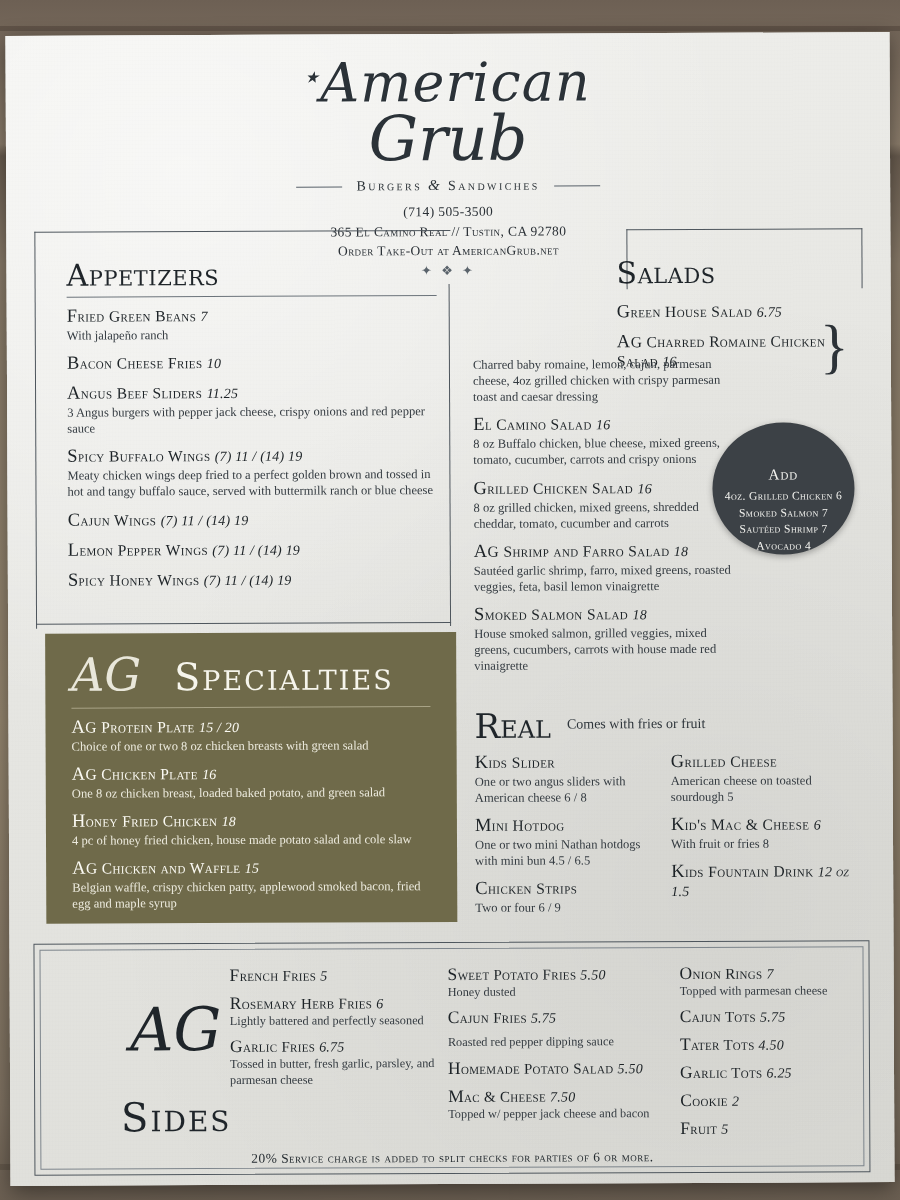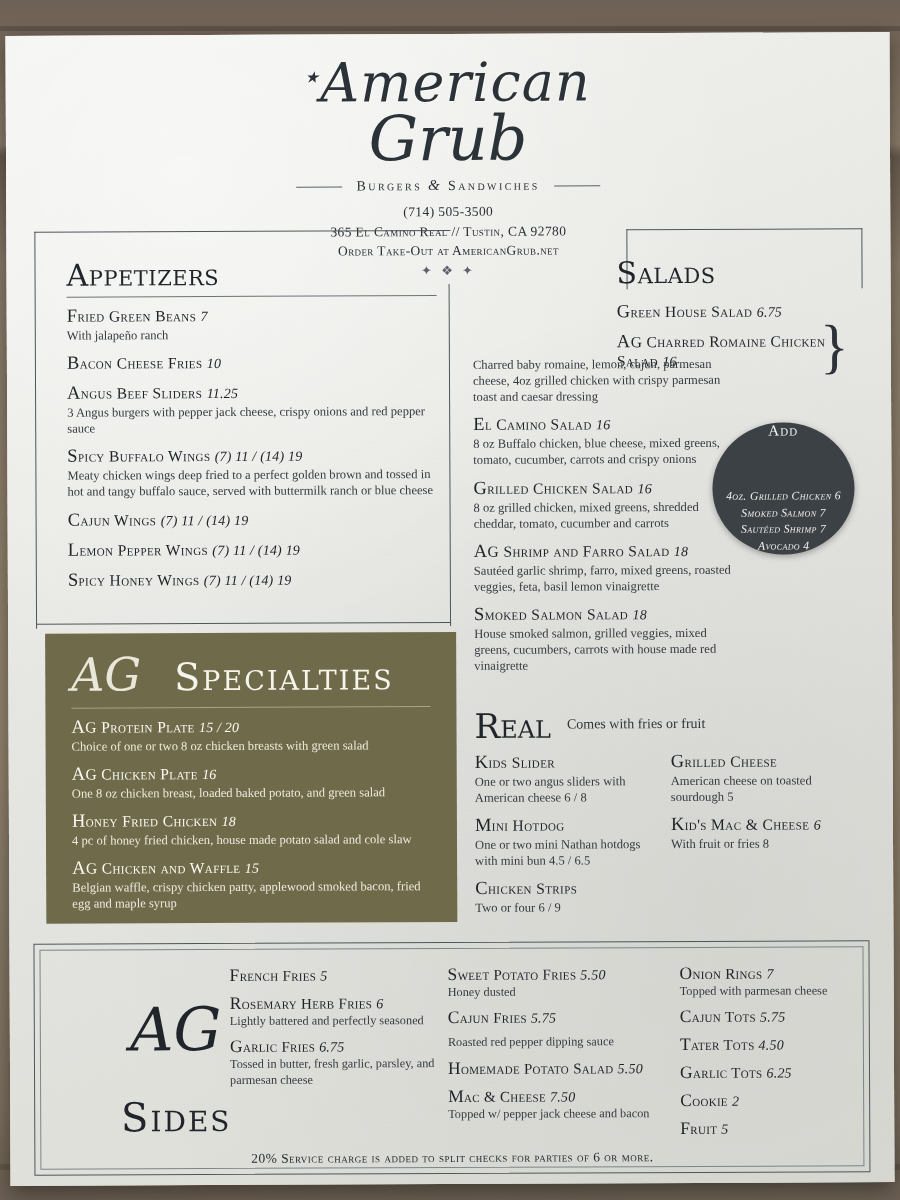--- a/index.html
+++ b/index.html
@@ -90,25 +90,25 @@
   }
   .spec .hr{background:#a9a487;}
   .spec .name{color:#fbfaf3;}
   .spec .desc{color:#eceadd;}
 
   
   .addwrap{position:absolute;left:705px;top:390px;width:142px;height:132px;}
   .bubble{
     width:142px;height:132px;border-radius:50%;
     background:#3c4146;color:#f3f3ef;text-align:center;
-    display:flex;flex-direction:column;justify-content:space-between;
+    display:flex;flex-direction:column;justify-content:flex-end;
     box-shadow:0 2px 6px rgba(0,0,0,.3);
   }
   .bubble .t{font-variant:small-caps;font-size:15px;letter-spacing:1px;margin-bottom:5px;}
-  .bubble .l{font-variant:small-caps;font-size:11.6px;letter-spacing:.4px;line-height:1.42;font-style:italic;}
+  .bubble .l{font-variant:small-caps;font-size:11.6px;letter-spacing:.4px;line-height:1.42;}
   .brace{position:absolute;left:108px;top:-110px;font-size:60px;color:#2c3237;}
 
   
   .kids{position:absolute;left:466px;top:672px;width:392px;}
   .kids .kh{font-family:"DejaVu Serif", serif;font-size:34px;font-variant:small-caps;color:#1f252a;display:inline-block;}
   .kids .sub{font-size:14px;font-style:normal;color:#2f363c;margin-left:12px;vertical-align:9px;}
   .kcol{width:180px;display:inline-block;vertical-align:top;}
 
   
   .sides{position:absolute;left:24px;top:908px;width:836px;height:232px;}
@@ -289,20 +289,22 @@
           </div><div class="item">
             <div class="name"><span class="cap">C</span>hicken Strips</div>
             <div class="desc">Two or four 6 / 9</div>
           </div></div>
       <div class="kcol" id="kids-right" style="margin-left:12px;"><div class="item">
             <div class="name"><span class="cap">G</span>rilled Cheese</div>
             <div class="desc">American cheese on toasted sourdough 5</div>
           </div><div class="item">
             <div class="name"><span class="cap">K</span>id's Mac &amp; Cheese <span class="price">6</span></div>
             <div class="desc">With fruit or fries 8</div>
+          </div><div class="item">
+            <div class="name"><span class="cap">K</span>ids Fountain Drink <span class="price">12 oz  1.5</span></div>
           </div></div>
     </div>
   </div>
 
   <div class="sides">
     <div class="sides-border"></div>
     <div class="sidesmono">
       <div class="m">AG</div>
       <div class="w">Sides</div>
     </div>

